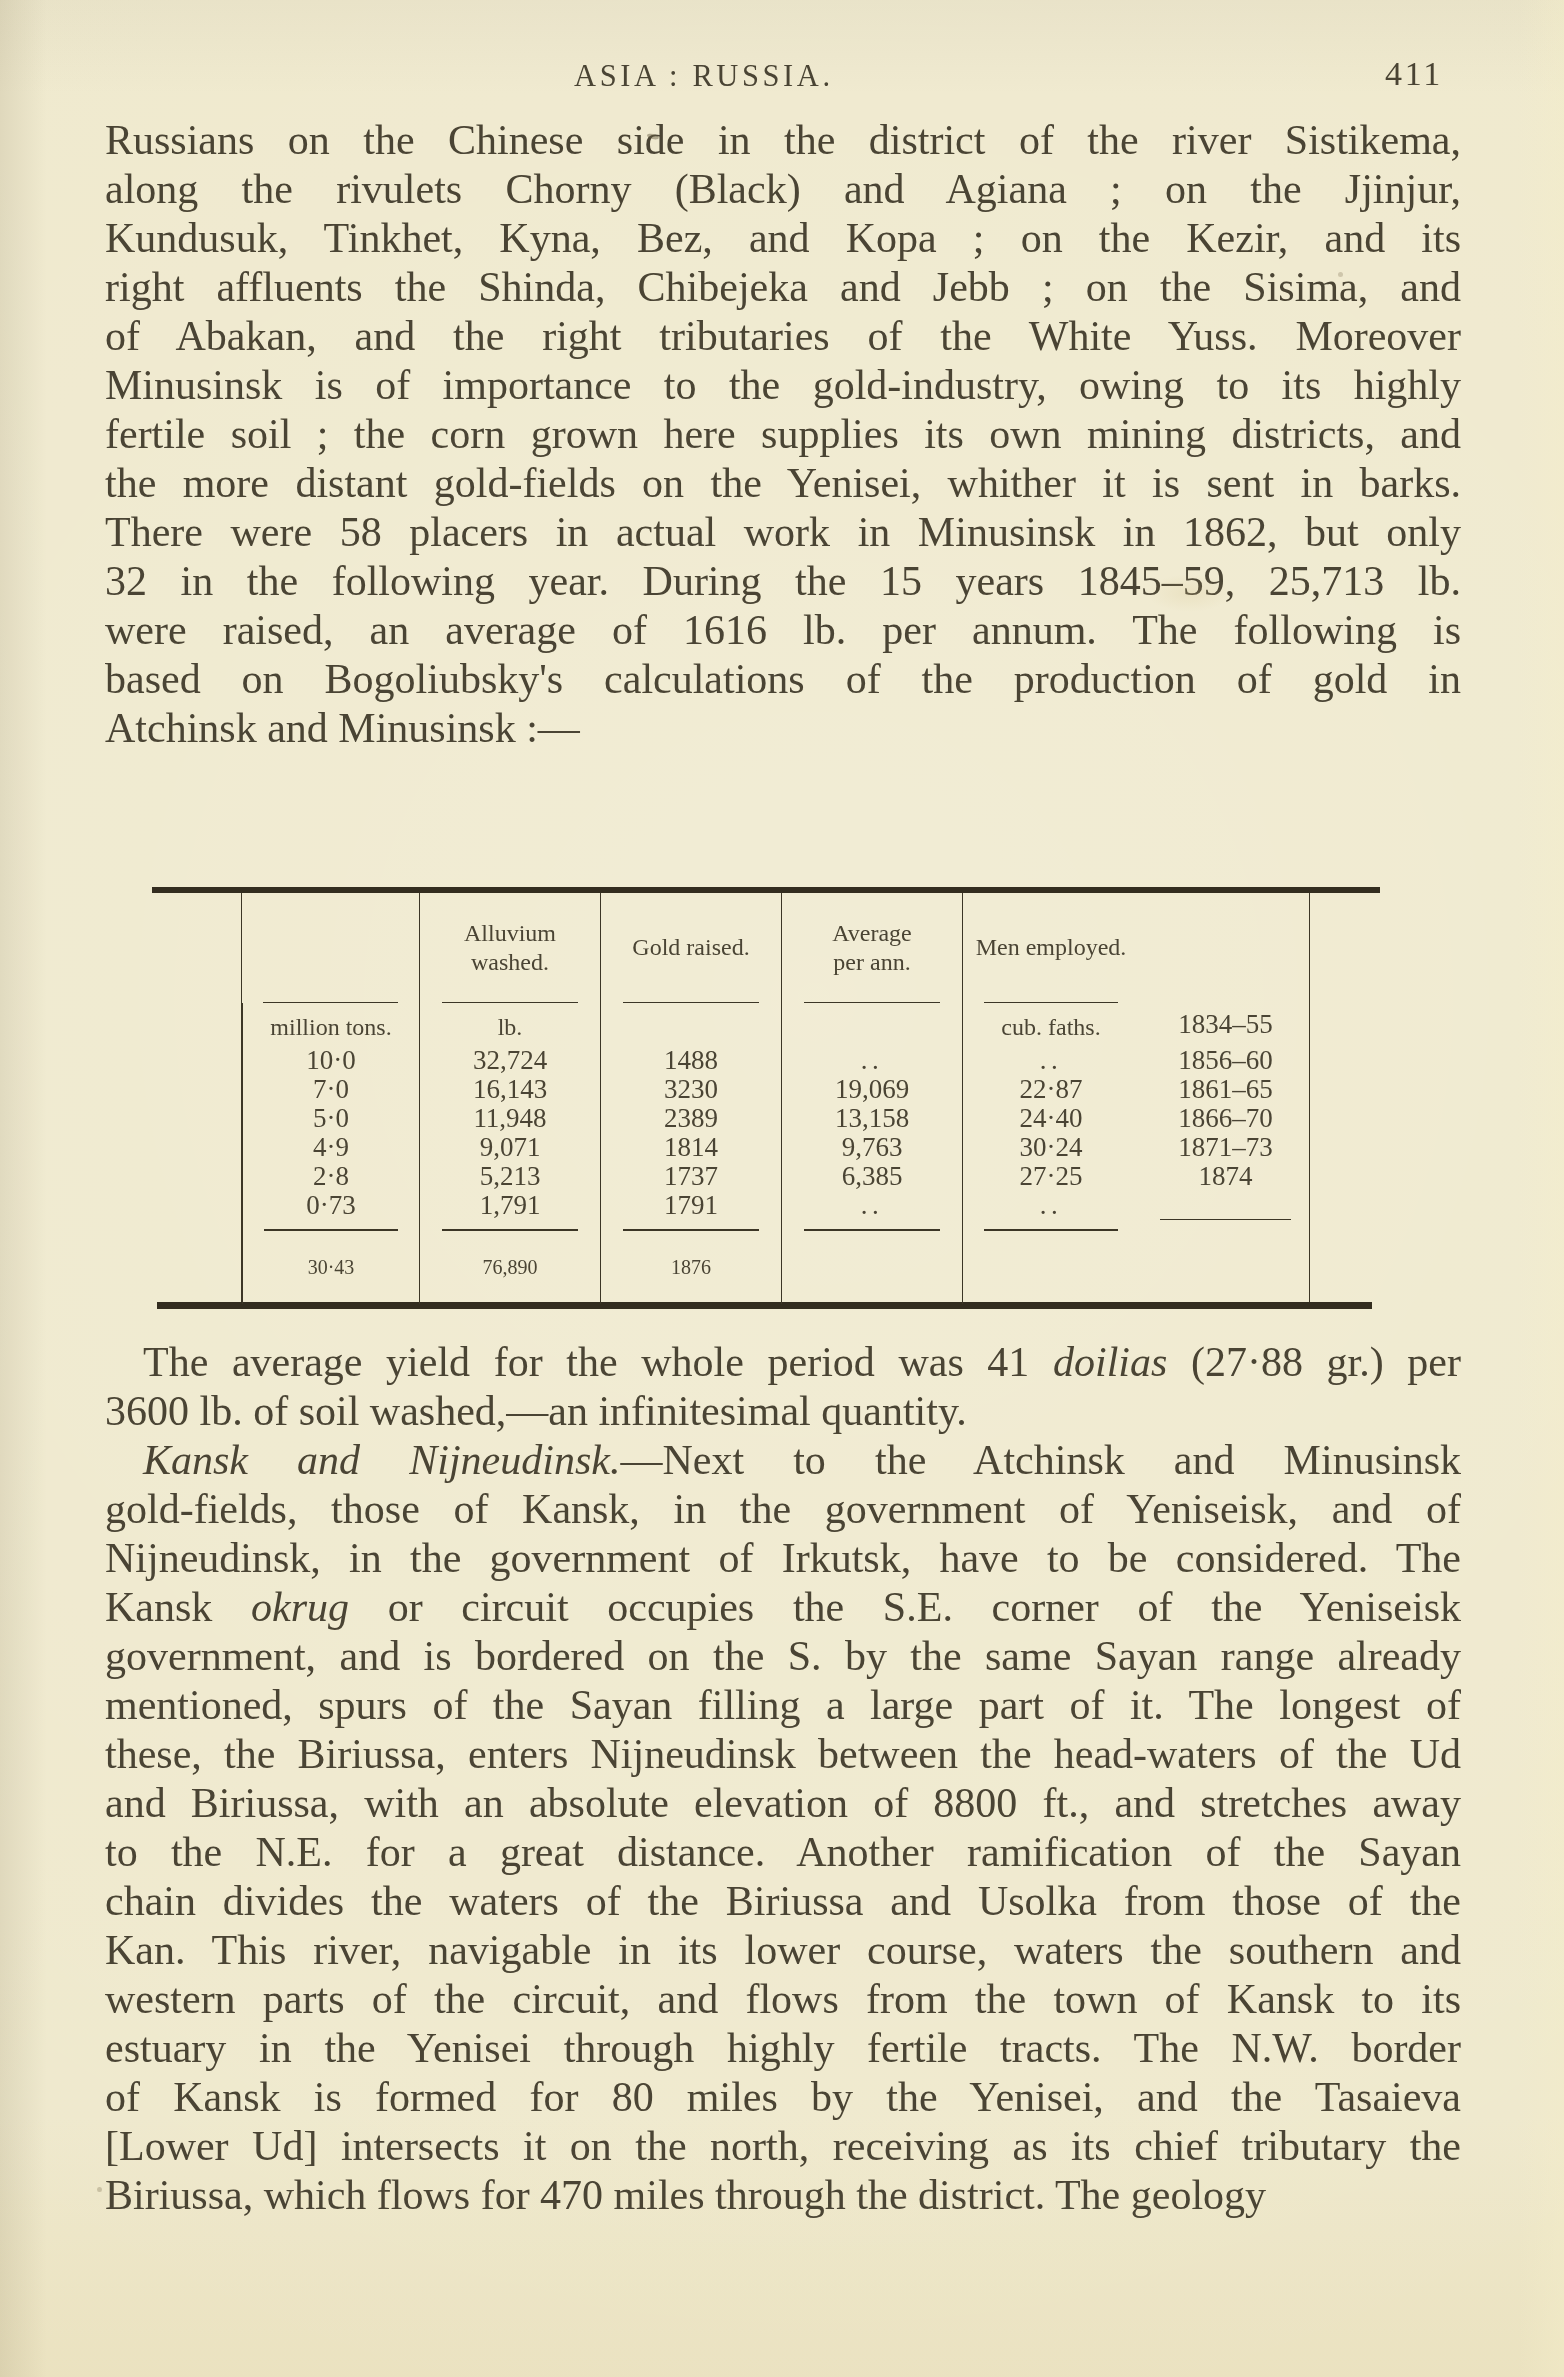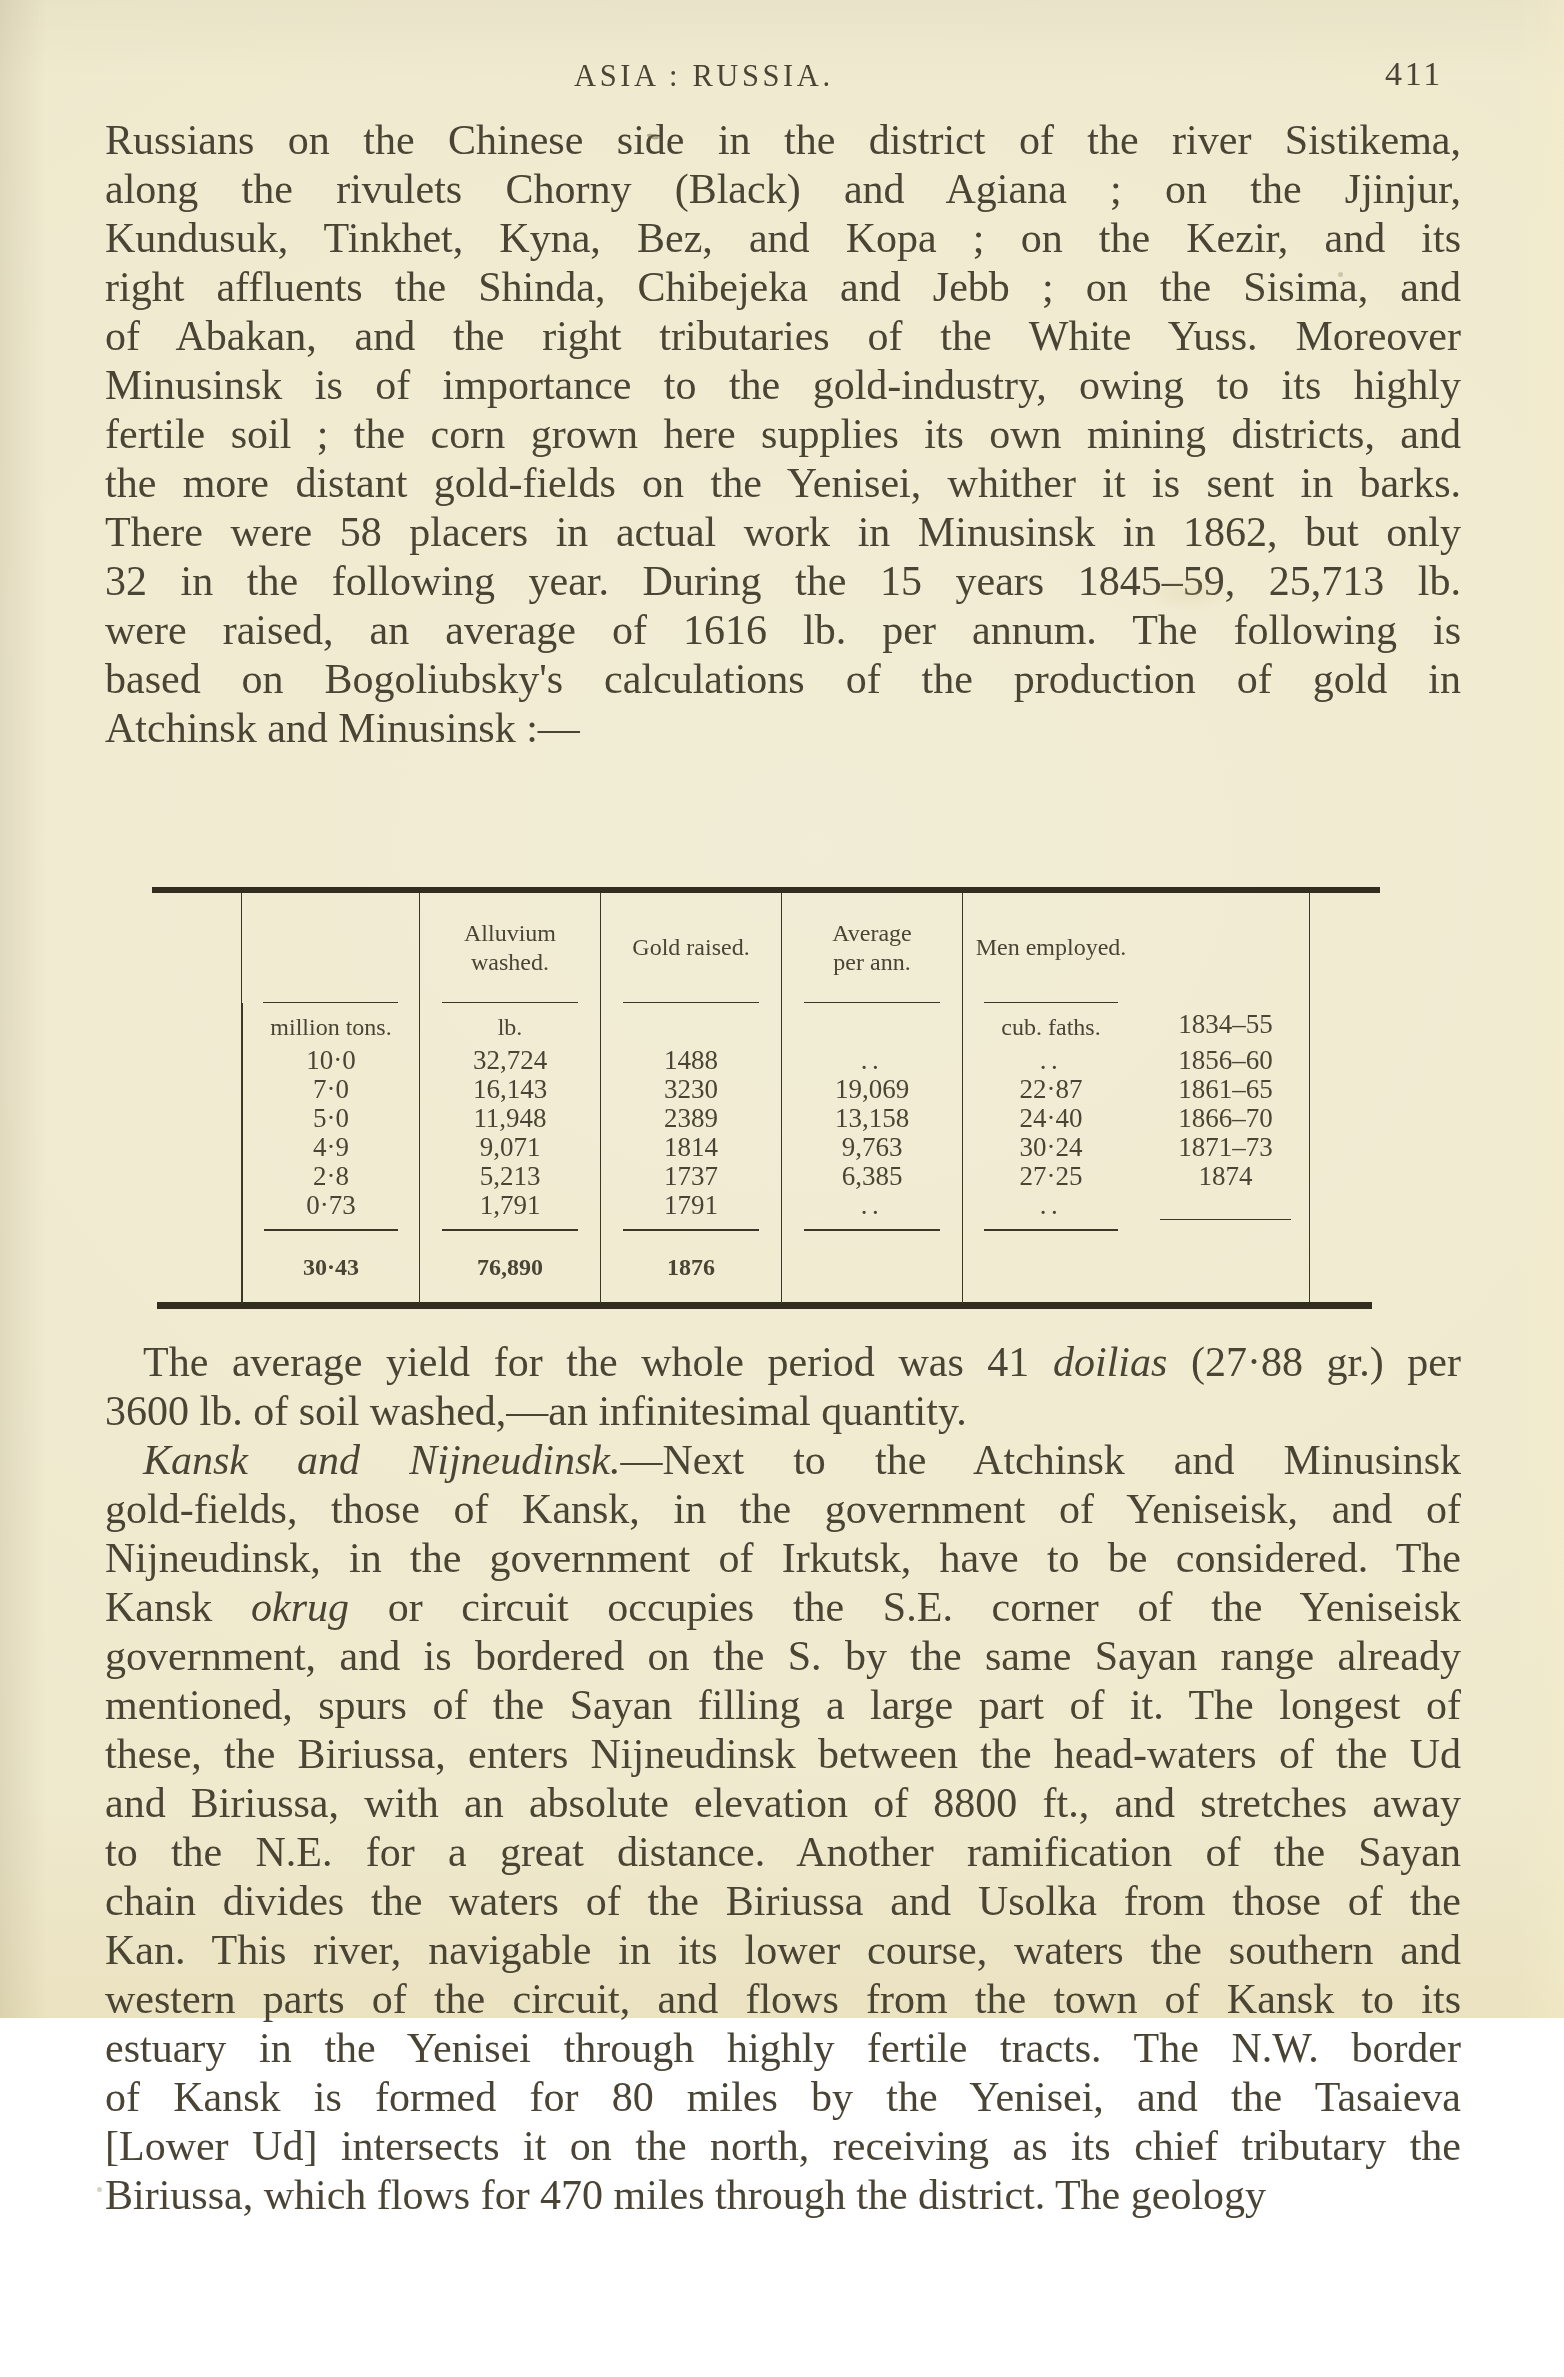--- a/index.html
+++ b/index.html
@@ -5,21 +5,21 @@
   :root{
     --paper:#efe9cd;
     --ink:#4a4434;
     --rule:#3c3626;
     --heavy:#332d1f;
   }
   *{margin:0;padding:0;box-sizing:border-box;}
   html,body{width:1565px;height:2377px;overflow:hidden;}
   body{font-family:"Liberation Serif","DejaVu Serif",serif;}
   .page{
-    position:relative;width:1565px;height:2018px;color:var(--ink);
+    position:relative;width:1565px;height:2377px;color:var(--ink);
     background:
       radial-gradient(140% 90% at 52% 42%, rgba(255,255,255,0.16), rgba(255,255,255,0) 70%),
       linear-gradient(90deg, rgba(110,95,60,.13) 0, rgba(110,95,60,0) 3%),
       linear-gradient(270deg, rgba(243,236,200,.55) 0, rgba(243,236,200,0) 3%),
       linear-gradient(0deg, rgba(205,180,105,.13) 0, rgba(205,180,105,0) 11%),
       linear-gradient(180deg, rgba(120,110,85,.06) 0, rgba(120,110,85,0) 4%),
       var(--paper);
   }
   .running-head{position:absolute;top:59px;left:0;width:100%;height:45px;}
   .head-title{
@@ -62,21 +62,21 @@
   }
   .hcell::after{
     content:"";position:absolute;left:12%;right:12%;bottom:0;height:1.8px;background:var(--rule);
   }
   .ucell{display:flex;justify-content:center;align-items:center;font-size:24px;padding-top:5.4px;}
   .dcell{display:flex;justify-content:center;align-items:center;font-size:27px;}
   .dots{letter-spacing:4.5px;}
   .gcell::after{
     content:"";position:absolute;left:12%;right:12%;bottom:0;height:1.8px;background:var(--rule);
   }
-  .tcell{display:flex;justify-content:center;align-items:center;font-size:24px;font-weight:bold;}
+  .tcell{display:flex;justify-content:center;align-items:center;font-size:20px;}
   
   .speck{position:absolute;border-radius:50%;}
   .speck-1{left:647px;top:134px;width:11.6px;height:4.5px;background:rgba(100,90,65,.45);transform:rotate(14deg);}
   .speck-2{left:1338px;top:272px;width:5.4px;height:5.4px;background:rgba(120,105,75,.28);}
   .speck-3{left:97px;top:2187px;width:4.5px;height:5.4px;background:rgba(120,105,75,.3);}
   .stain-1{left:1147px;top:574px;width:85px;height:38px;background:radial-gradient(closest-side,rgba(208,188,128,.20),rgba(208,188,128,0));}
 </style>
 </head>
 <body>
 

